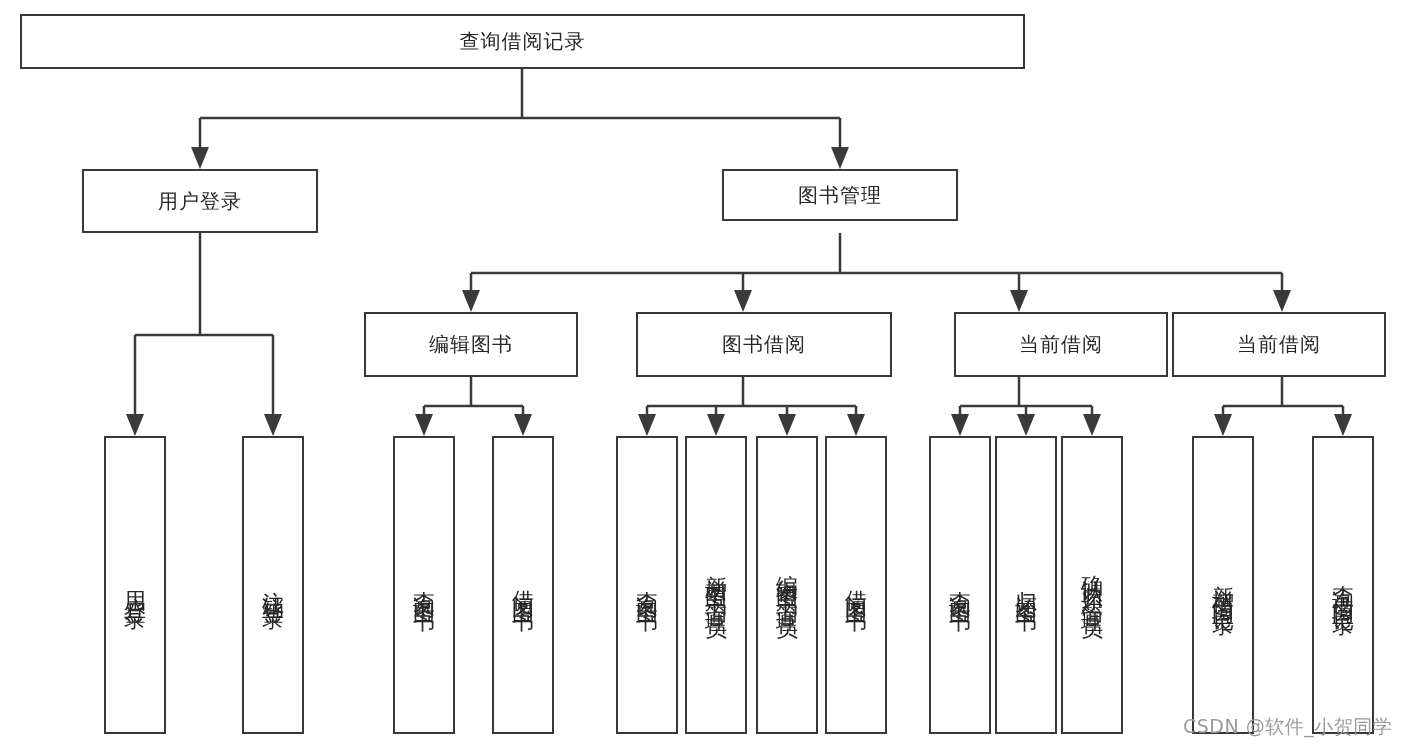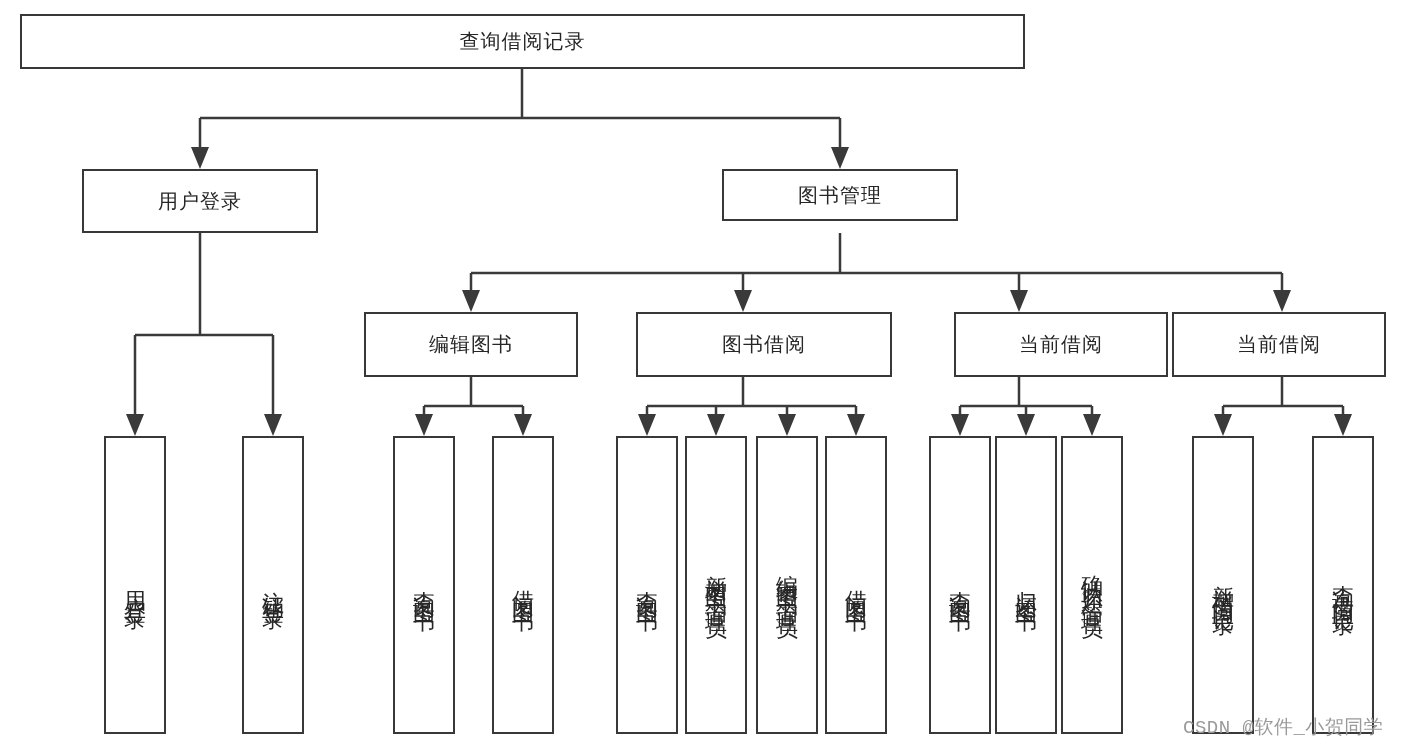--- a/index.html
+++ b/index.html
@@ -65,21 +65,20 @@
   }
   #watermark {
     position: absolute;
     left: 1183px;
     top: 714px;
     font-size: 19px;
     color: #9a9a9a;
     letter-spacing: 0.5px;
     white-space: nowrap;
     z-index: 5;
-    font-family: Liberation Mono, monospace;
   }
 </style>
 </head>
 <body>
 
 <div id="canvas">
 
   <svg id="connectors" viewBox="0 0 1405 747" xmlns="http://www.w3.org/2000/svg">
 
     <path class="l" d="M522,69 V118 M200,118 H840 M200,118 V152 M840,118 V152"></path>

